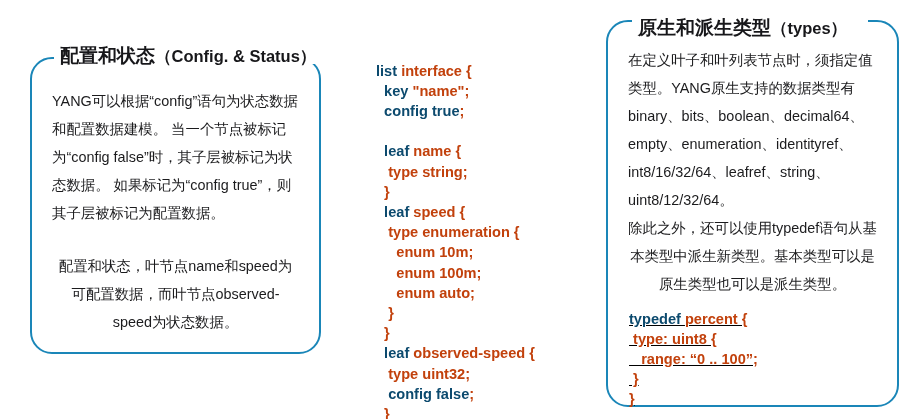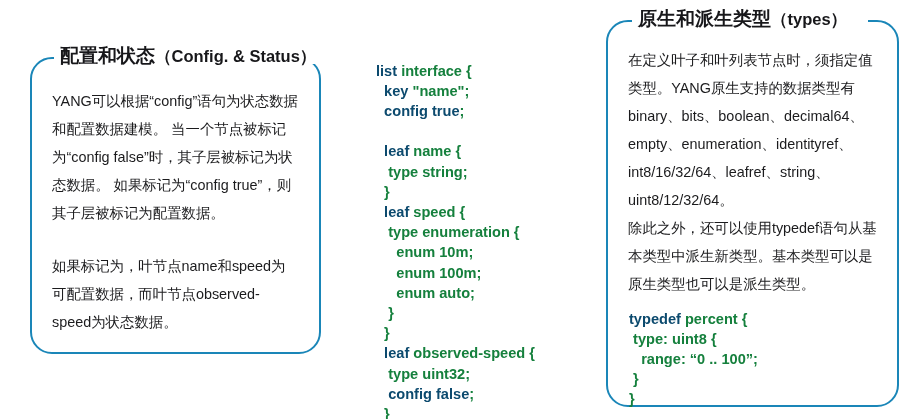--- a/index.html
+++ b/index.html
@@ -38,64 +38,64 @@
 
   
   #panel-config{left:30px;top:57px;width:291px;height:297px;}
   #panel-config .notch{left:24px;width:268px;}
   #panel-config .title{left:30px;}
   #panel-config .body{padding-top:30px;}
 
   
   #panel-types{left:606px;top:20px;width:293px;height:387px;}
   #panel-types .notch{left:26px;width:236px;}
-  #panel-types .title{left:32px;}
+  #panel-types .title{left:32px;margin-top:9px;}
   #panel-types .body{padding-top:26px;}
 
   .para{
     font-size:14.4px;
     line-height:28px;
     color:#1b1b1d;
     margin:0 0 0 0;
     text-align:left;
   }
-  .para + .para{margin-top:25px;}
+  .para + .para{margin-top:25px;text-align:center;}
   .para-tight + .para-tight{margin-top:0;}
 
   
   .code{
     font-family:"Liberation Sans","DejaVu Sans",sans-serif;
     font-size:14.6px;
     line-height:20.2px;
     white-space:pre;
     font-weight:bold;
   }
   .code .k{color:#0c4a6e;}          
-  .code .i{color:#15803d;}          
+  .code .i{color:#c2410c;}          
   .code .blank{display:block;height:20.2px;}
 
   #code-interface{
     position:absolute;left:376px;top:46px;
   }
   #code-typedef{
-    position:absolute;left:629px;top:294px;
+    position:absolute;left:629px;top:294px;text-decoration:underline;
   }
 </style>
 </head>
 <body>
 
 <section class="panel" id="panel-config">
   <div class="frame"></div>
   <div class="notch"></div>
   <div class="title">
     <span class="zh">配置和状态</span><span class="en">（Config. &amp; Status）</span>
   </div>
   <div class="body">
     <p class="para">YANG可以根据“config”语句为状态数据和配置数据建模。 当一个节点被标记为“config false”时，其子层被标记为状态数据。 如果标记为“config true”，则其子层被标记为配置数据。</p>
-    <p class="para">如果标记为，叶节点name和speed为可配置数据，而叶节点observed-speed为状态数据。</p>
+    <p class="para">配置和状态，叶节点name和speed为可配置数据，而叶节点observed-speed为状态数据。</p>
   </div>
 </section>
 
 <pre class="code" id="code-interface"><span style="display: block;"><span class="k">list </span><span class="i">interface {</span></span><span style="display: block;"><span class="k">  key </span><span class="i">"name";</span></span><span style="display: block;"><span class="k">  config true</span><span class="i">;</span></span><span class="blank"></span><span style="display: block;"><span class="k">  leaf </span><span class="i">name {</span></span><span style="display: block;"><span class="i">   type string;</span></span><span style="display: block;"><span class="i">  }</span></span><span style="display: block;"><span class="k">  leaf </span><span class="i">speed {</span></span><span style="display: block;"><span class="i">   type enumeration {</span></span><span style="display: block;"><span class="i">     enum 10m;</span></span><span style="display: block;"><span class="i">     enum 100m;</span></span><span style="display: block;"><span class="i">     enum auto;</span></span><span style="display: block;"><span class="i">   }</span></span><span style="display: block;"><span class="i">  }</span></span><span style="display: block;"><span class="k">  leaf </span><span class="i">observed-speed {</span></span><span style="display: block;"><span class="i">   type uint32;</span></span><span style="display: block;"><span class="k">   config false</span><span class="i">;</span></span><span style="display: block;"><span class="i">  }</span></span></pre>
 
 <section class="panel" id="panel-types">
   <div class="frame"></div>
   <div class="notch"></div>
   <div class="title">
     <span class="zh">原生和派生类型</span><span class="en">（types）</span>

